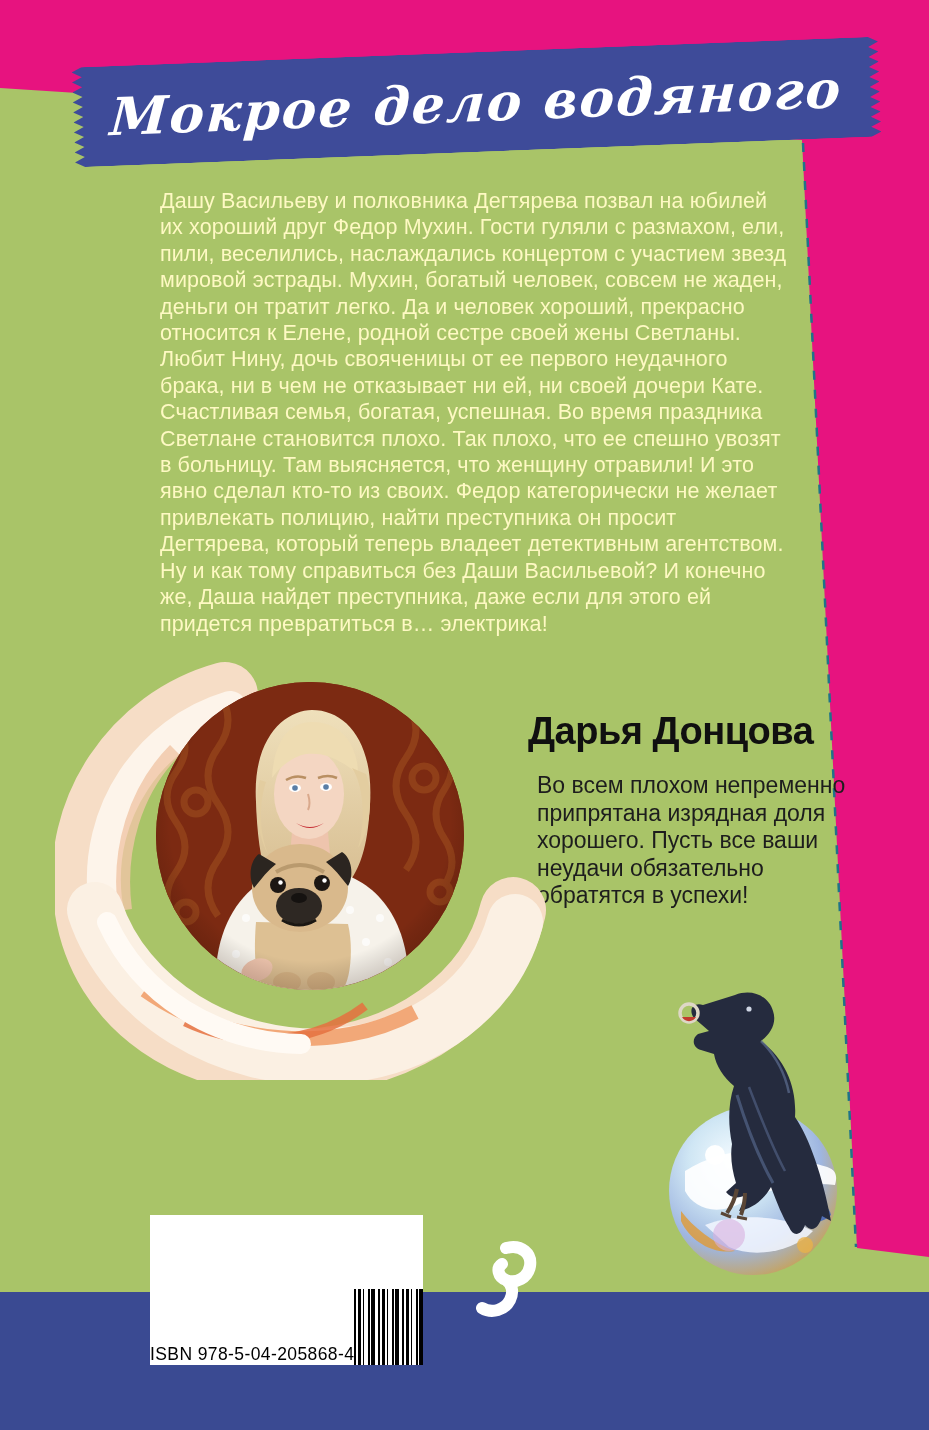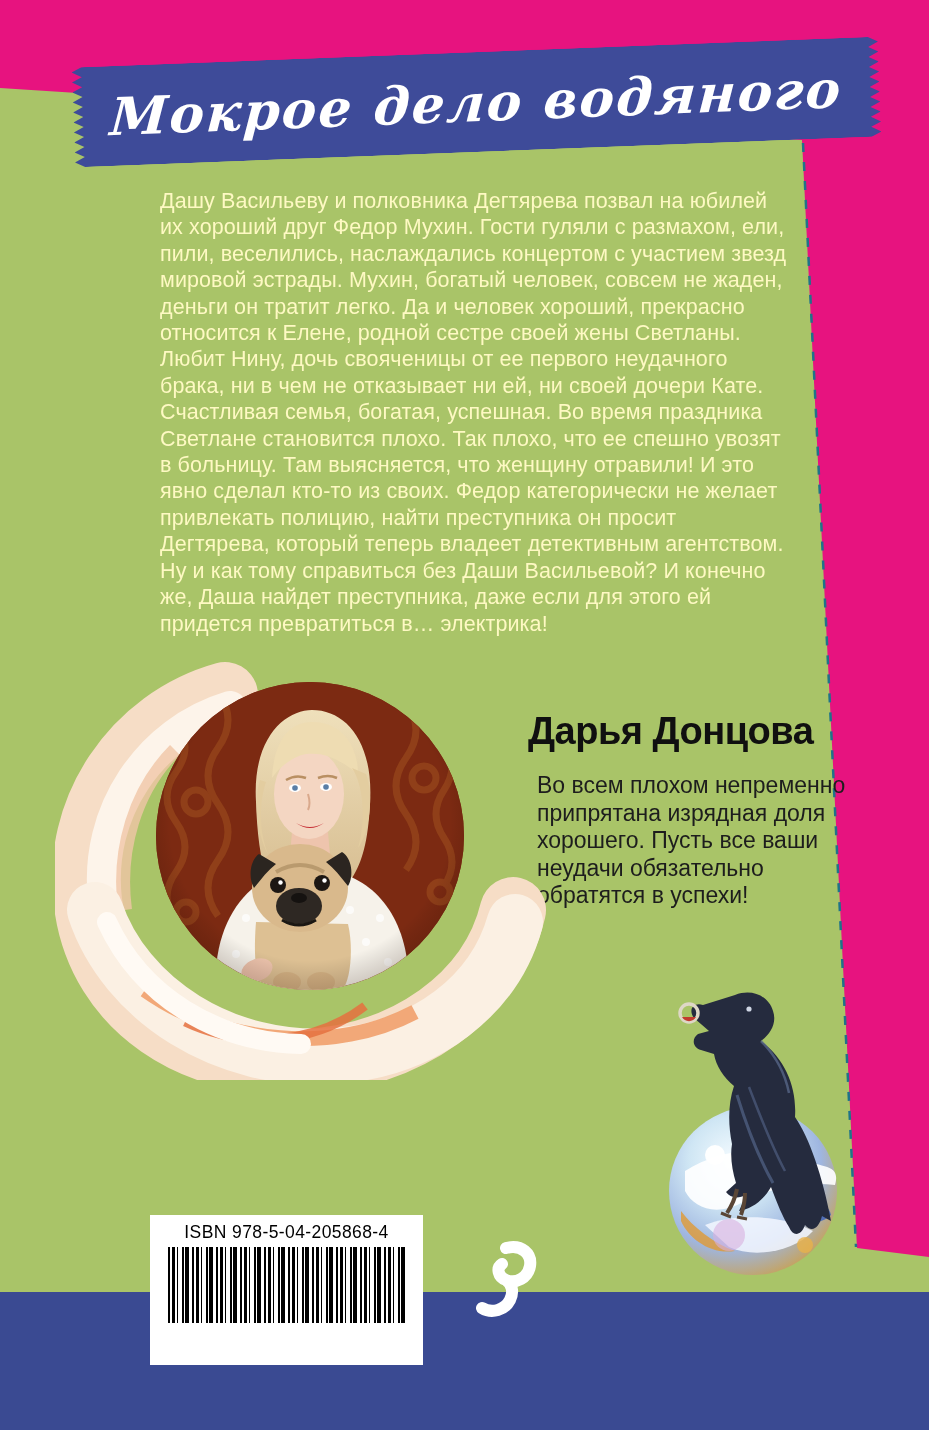--- a/index.html
+++ b/index.html
@@ -37,21 +37,21 @@
   .swirl-back{position:absolute;left:55px;top:660px;width:500px;height:420px;z-index:3;pointer-events:none;}
   .photo-circle{position:absolute;left:156px;top:682px;width:308px;height:308px;border-radius:50%;
     overflow:hidden;z-index:4;background:#7c2a12;}
   .swirl-front{position:absolute;left:55px;top:660px;width:500px;height:420px;z-index:5;pointer-events:none;}
 
   
   .raven-globe{position:absolute;left:645px;top:975px;width:220px;height:310px;z-index:4;}
 
   
   .barcode-box{position:absolute;left:150px;top:1215px;width:273px;height:150px;background:#ffffff;z-index:6;
-    display:flex;flex-direction:column;align-items:center;}
+    display:flex;flex-direction:row;align-items:flex-end;}
   .isbn-label{margin-top:7px;font-size:17.5px;color:#000;letter-spacing:.4px;white-space:nowrap;}
   .bars{margin-top:4px;width:237px;height:76px;
     background:repeating-linear-gradient(90deg,#000 0 2px,#fff 2px 4px,#000 4px 7px,#fff 7px 9px,#000 9px 10px,#fff 10px 14px,#000 14px 16px,#fff 16px 17px,#000 17px 21px,#fff 21px 24px);}
   .digits{margin-top:1px;font-family:"DejaVu Sans Mono",monospace;font-size:20px;color:#000;
     letter-spacing:3px;white-space:nowrap;}
 
   
   .publisher-logo{position:absolute;left:462px;top:1240px;width:92px;height:92px;z-index:7;}
 
   .watermark{position:absolute;right:9px;top:1472px;z-index:9;color:#8e96ba;

